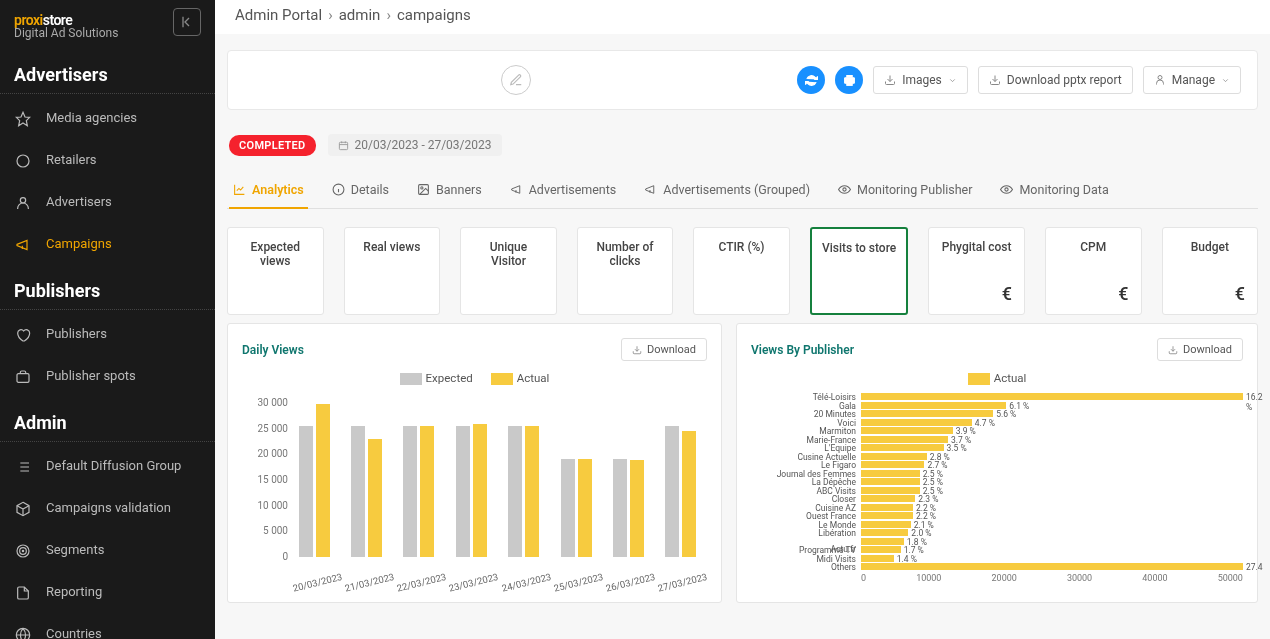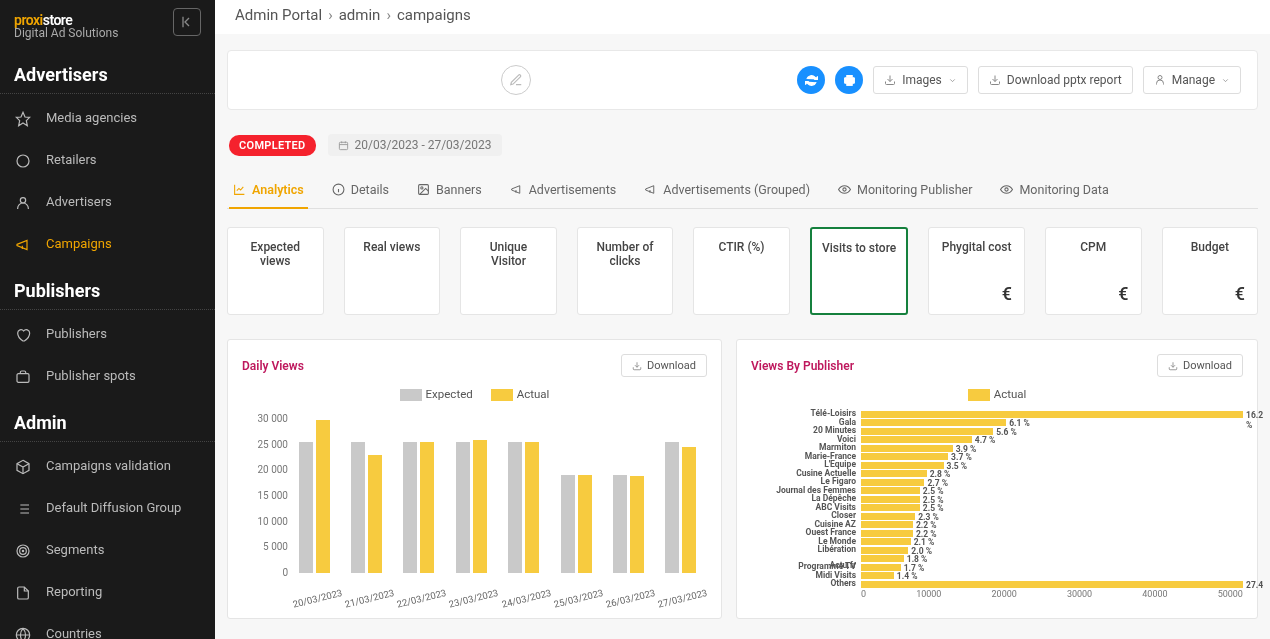--- a/index.html
+++ b/index.html
@@ -39,52 +39,52 @@
   .badge-completed { background: #f5222d; color: #fff; font-size: 11px; font-weight: 600; padding: 4px 10px; border-radius: 10px; letter-spacing: 0.3px; }
   .date-chip { background: #f0f0f0; color: #777; font-size: 12px; padding: 4px 10px; border-radius: 4px; display: flex; align-items: center; gap: 6px; }
   
   
   .tabs { display: flex; border-bottom: 1px solid #e0e0e0; gap: 20px; padding-left: 2px; margin-bottom: 18px; }
   .tab { padding: 8px 4px 10px; font-size: 12.5px; color: #666; display: flex; align-items: center; gap: 6px; cursor: pointer; border-bottom: 2px solid transparent; margin-bottom: -1px; }
   .tab.active { color: #f0a500; border-bottom-color: #f0a500; font-weight: 600; }
   .tab svg { stroke: currentColor; width:13px; height:13px; }
   
   
-  .kpi-row { display: flex; gap: 20px; margin-bottom: 24px; }
+  .kpi-row { display: flex; gap: 20px; margin-bottom: 8px; }
   .kpi { flex: 1; background: #fff; border: 1px solid #e5e5e5; border-radius: 3px; padding: 12px 10px; height: 88px; position: relative; }
   .kpi.highlight { border: 2px solid #15803d; }
   .kpi-label { font-size: 12px; color: #444; font-weight: 500; text-align: center; }
   .kpi-val { position: absolute; bottom: 10px; right: 12px; font-size: 18px; color: #333; font-weight: 500; }
   
   
   .charts-row { display: flex; gap: 14px; }
   .chart-panel { background: #fff; border: 1px solid #e5e5e5; border-radius: 3px; padding: 14px; }
   .chart-panel.left { flex: 0 0 495px; }
   .chart-panel.right { flex: 1; }
   .panel-head { display: flex; justify-content: space-between; align-items: center; margin-bottom: 10px; }
-  .panel-title { font-size: 12px; color: #be185d; font-weight: 600; }
+  .panel-title { font-size: 12px; color: #0f766e; font-weight: 600; }
   .dl-btn { border: 1px solid #ddd; border-radius: 3px; padding: 4px 10px; font-size: 11px; color: #555; display: flex; align-items: center; gap: 5px; cursor: pointer; background:#fff; }
   
   
   .legend { display: flex; justify-content: center; gap: 18px; margin-bottom: 8px; font-size: 11.5px; color: #555; }
   .legend .sw { width: 22px; height: 12px; display: inline-block; vertical-align: middle; margin-right: 4px; }
   .bar-area { position: relative; height: 180px; padding-left: 48px; }
   .y-axis { position: absolute; left: 0; top: 0; bottom: 16px; width: 46px; display: flex; flex-direction: column-reverse; justify-content: space-between; text-align: right; font-size: 10px; color: #777; }
   .y-axis div { line-height: 1; transform: translateY(50%); }
   .plot { position: absolute; left: 48px; right: 2px; top: 0; bottom: 16px; display: flex; align-items: flex-end; gap: 4px; }
   .group { flex: 1; display: flex; align-items: flex-end; justify-content: center; gap: 3px; height: 100%; }
   .bar { width: 14px; }
   .bar.exp { background: #c9c9c9; }
   .bar.act { background: #f7cb3f; }
   .x-labels { display: flex; margin-left: 48px; margin-top: 4px; }
   .x-labels div { flex: 1; text-align: center; font-size: 9.5px; color: #666; transform: rotate(-14deg); transform-origin: top center; white-space: nowrap; }
   
   
   .hbar-area { position: relative; height: 190px; padding-left: 110px; padding-bottom: 14px; }
-  .hbar-row { display: flex; align-items: flex-end; height: 8.5px; font-weight: bold; }
+  .hbar-row { display: flex; align-items: flex-start; height: 8.5px; }
   .hbar-label { position: absolute; left: 0; width: 105px; text-align: right; font-size: 8.5px; color: #555; line-height: 8.5px; }
   .hbar-track { flex: 1; height: 7px; position: relative; }
   .hbar-fill { height: 100%; background: #f7cb3f; }
   .hbar-pct { font-size: 8.5px; color: #555; margin-left: 3px; position: absolute; top: -1px; }
   .hx-axis { position: absolute; left: 110px; right: 0; bottom: 0; display: flex; justify-content: space-between; font-size: 9px; color: #777; }
 </style>
 </head>
 <body>
 
 <div class="sidebar">
@@ -151,33 +151,33 @@
             <rect x="3" y="7" width="18" height="13" rx="2"></rect>
             <path d="M8 7V5a2 2 0 012-2h4a2 2 0 012 2v2"></path>
           </svg>
         </span>
         <span>Publisher spots</span>
       </div>
       <div class="section-title">Admin</div>
       <div class="nav-item">
         <span class="icon">
           <svg width="16" height="16" viewBox="0 0 24 24" fill="none" stroke-width="1.8">
+            <path d="M8 6h13M8 12h13M8 18h13M3 6h.01M3 12h.01M3 18h.01"></path>
+          </svg>
+        </span>
+        <span>Default Diffusion Group</span>
+      </div>
+      <div class="nav-item">
+        <span class="icon">
+          <svg width="16" height="16" viewBox="0 0 24 24" fill="none" stroke-width="1.8">
             <path d="M12 2l9 5v10l-9 5-9-5V7z"></path>
             <path d="M12 12l9-5M12 12v10M12 12L3 7"></path>
           </svg>
         </span>
         <span>Campaigns validation</span>
-      </div>
-      <div class="nav-item">
-        <span class="icon">
-          <svg width="16" height="16" viewBox="0 0 24 24" fill="none" stroke-width="1.8">
-            <path d="M8 6h13M8 12h13M8 18h13M3 6h.01M3 12h.01M3 18h.01"></path>
-          </svg>
-        </span>
-        <span>Default Diffusion Group</span>
       </div>
       <div class="nav-item">
         <span class="icon">
           <svg width="16" height="16" viewBox="0 0 24 24" fill="none" stroke-width="1.8">
             <circle cx="12" cy="12" r="9"></circle>
             <circle cx="12" cy="12" r="5"></circle>
             <circle cx="12" cy="12" r="1"></circle>
           </svg>
         </span>
         <span>Segments</span>

